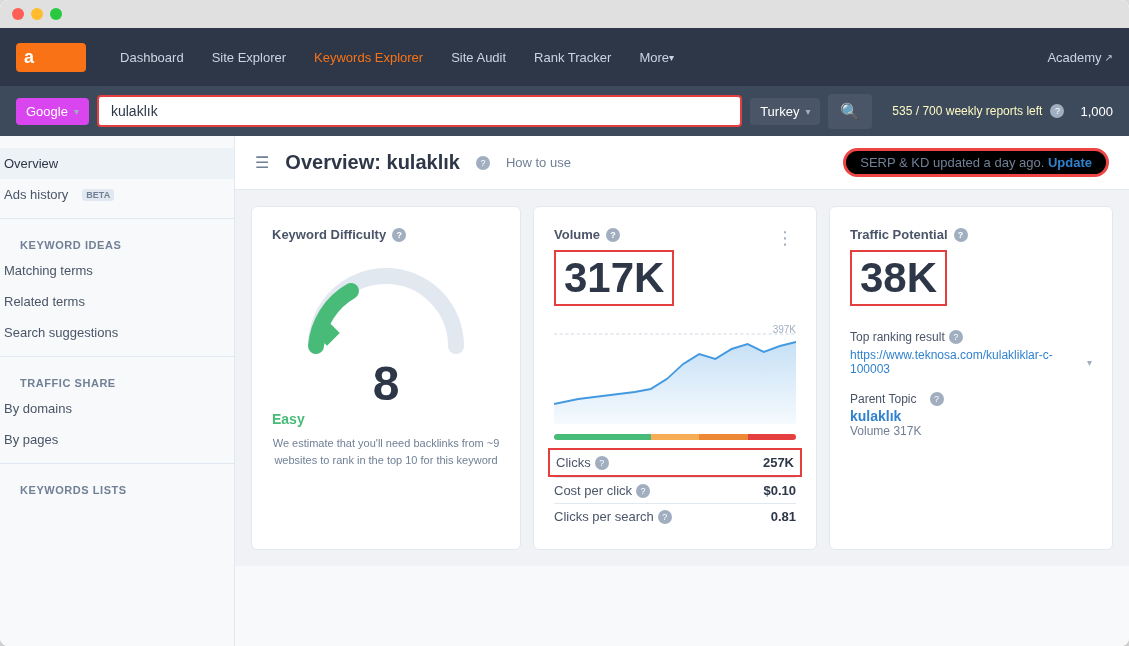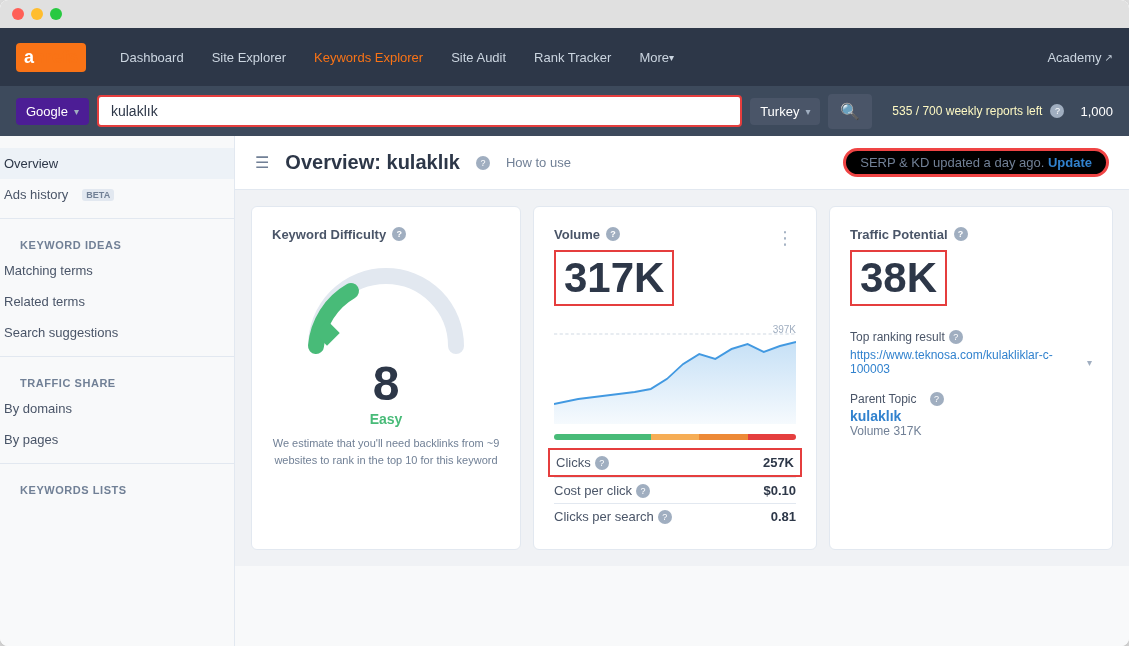--- a/index.html
+++ b/index.html
@@ -19,21 +19,21 @@
     .logo span { color: white; }
     .nav-link { color: #cbd5e0; font-size: 13px; padding: 0 14px; height: 58px; display: flex; align-items: center; cursor: pointer; white-space: nowrap; }
     .nav-link.active { color: #f97316; }
     .nav-link.has-arrow::after { content: ' ▾'; font-size: 10px; }
     .nav-right { margin-left: auto; display: flex; align-items: center; gap: 8px; }
     .nav-academy { color: #cbd5e0; font-size: 13px; cursor: pointer; display: flex; align-items: center; gap: 3px; }
     .nav-academy::after { content: '↗'; font-size: 10px; }
 
     
     .searchbar { background: #3d4a5c; display: flex; align-items: center; padding: 8px 16px; height: 50px; gap: 8px; }
-    .search-dropdown { background: #4c1d95; color: white; border: none; padding: 6px 10px; border-radius: 4px; font-size: 13px; cursor: pointer; display: flex; align-items: center; gap: 6px; }
+    .search-dropdown { background: #d946ef; color: white; border: none; padding: 6px 10px; border-radius: 4px; font-size: 13px; cursor: pointer; display: flex; align-items: center; gap: 6px; }
     .search-dropdown::after { content: '▾'; font-size: 10px; color: #a0aec0; }
     .search-input-wrap { flex: 1; display: flex; }
     .search-input { flex: 1; background: white; border: 2px solid #e53e3e; border-radius: 4px; padding: 6px 12px; font-size: 14px; color: #2d3748; outline: none; }
     .country-select { background: #4a5568; color: white; border: none; padding: 6px 10px; border-radius: 4px; font-size: 13px; cursor: pointer; display: flex; align-items: center; gap: 6px; }
     .country-select::after { content: '▾'; font-size: 10px; color: #a0aec0; }
     .search-btn { background: #4a5568; border: none; padding: 8px 12px; border-radius: 4px; cursor: pointer; color: white; font-size: 16px; }
     .reports-info { color: #fef9c3; font-size: 12px; margin-left: 12px; white-space: nowrap; }
     .reports-count { color: white; font-size: 13px; margin-left: 8px; }
 
     
@@ -57,29 +57,29 @@
     .how-to-use { color: #718096; font-size: 13px; cursor: pointer; display: flex; align-items: center; gap: 4px; }
     .status-badge { background: #000000; border: 3px solid #ef4444; border-radius: 20px; padding: 4px 14px; font-size: 13px; color: #718096; margin-left: auto; }
     .status-badge .update-link { color: #3182ce; font-weight: 600; cursor: pointer; }
 
     
     .cards { display: flex; gap: 0; padding: 16px; background: #f0f2f5; flex: 1; }
 
     
     .card { background: white; border-radius: 6px; padding: 20px; flex: 1; border: 1px solid #e2e8f0; }
     .card + .card { margin-left: 12px; }
-    .card-title { font-size: 13px; font-weight: 600; color: #4a5568; margin-bottom: 4px; display: flex; align-items: flex-start; gap: 6px; }
+    .card-title { font-size: 13px; font-weight: 600; color: #4a5568; margin-bottom: 4px; display: flex; align-items: center; gap: 6px; }
     .help-circle { width: 14px; height: 14px; border-radius: 50%; background: #a0aec0; color: white; font-size: 9px; display: inline-flex; align-items: center; justify-content: center; cursor: pointer; flex-shrink: 0; }
 
     
     .kd-card { max-width: 260px; }
     .gauge-wrap { display: flex; justify-content: center; align-items: center; flex-direction: column; padding: 10px 0; position: relative; }
     .gauge-svg { width: 180px; height: 100px; }
     .gauge-number { font-size: 48px; font-weight: 700; color: #2d3748; text-align: center; margin-top: -10px; }
-    .gauge-label { font-size: 14px; color: #48bb78; font-weight: 600; text-align: center; margin-bottom: 8px; }
+    .gauge-label { font-size: 14px; color: #48bb78; font-weight: 600; margin-bottom: 8px; }
     .kd-description { font-size: 11px; color: #718096; text-align: center; line-height: 1.5; margin-top: 8px; }
 
     
     .volume-card { }
     .volume-header { display: flex; align-items: flex-start; justify-content: space-between; }
     .volume-number { font-size: 42px; font-weight: 700; color: #2d3748; border: 2px solid #e53e3e; padding: 2px 8px; display: inline-block; margin: 4px 0 8px; }
     .chart-area { position: relative; height: 100px; margin: 10px 0; }
     .chart-label { position: absolute; top: 0; right: 0; font-size: 10px; color: #a0aec0; }
     .color-bar { display: flex; height: 6px; border-radius: 3px; overflow: hidden; margin: 8px 0; }
     .color-bar-green { background: #48bb78; flex: 2; }

